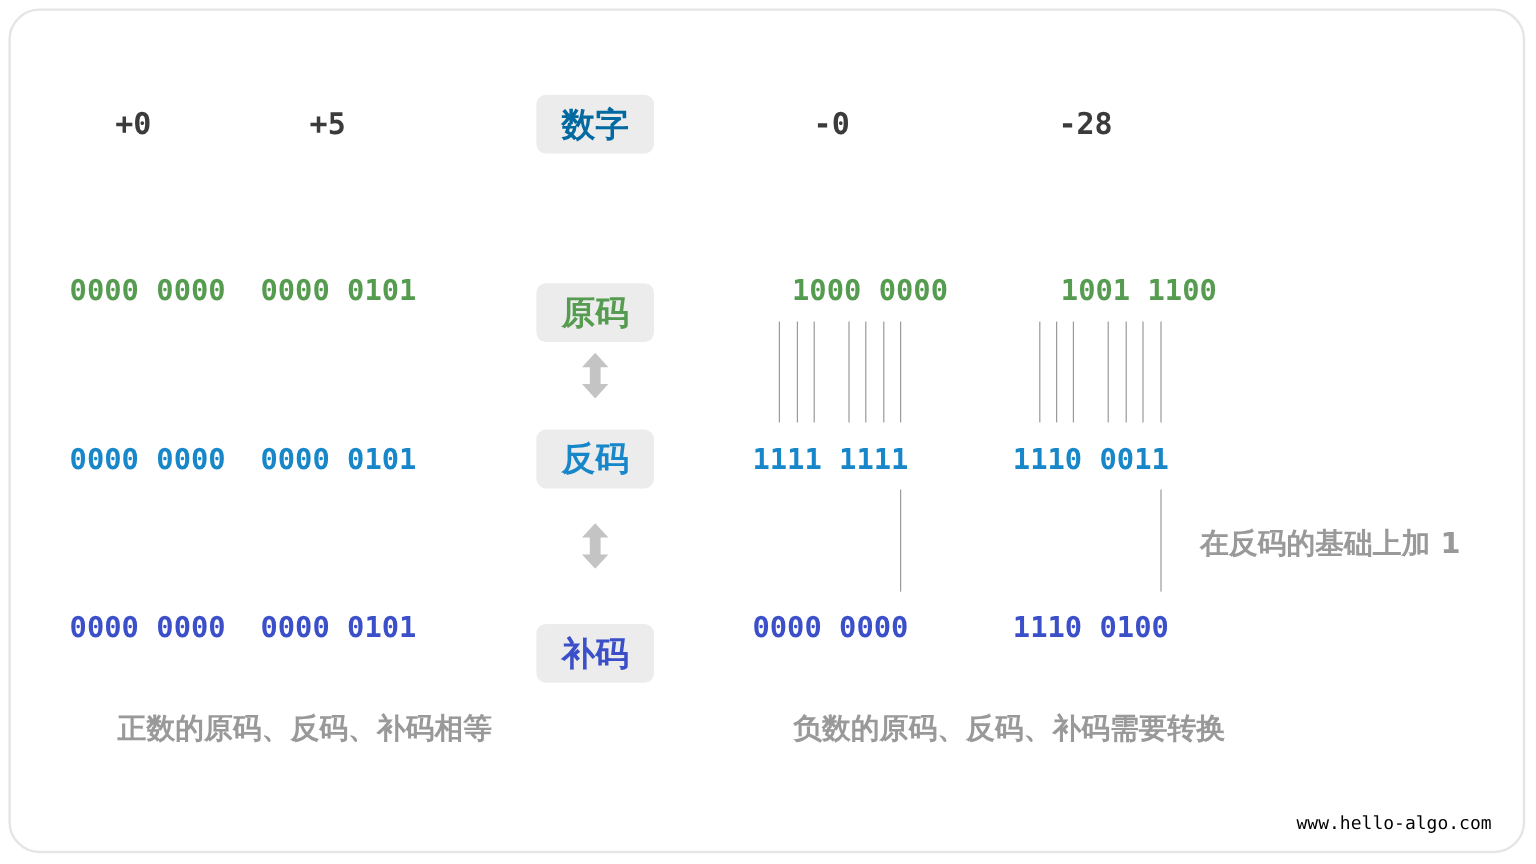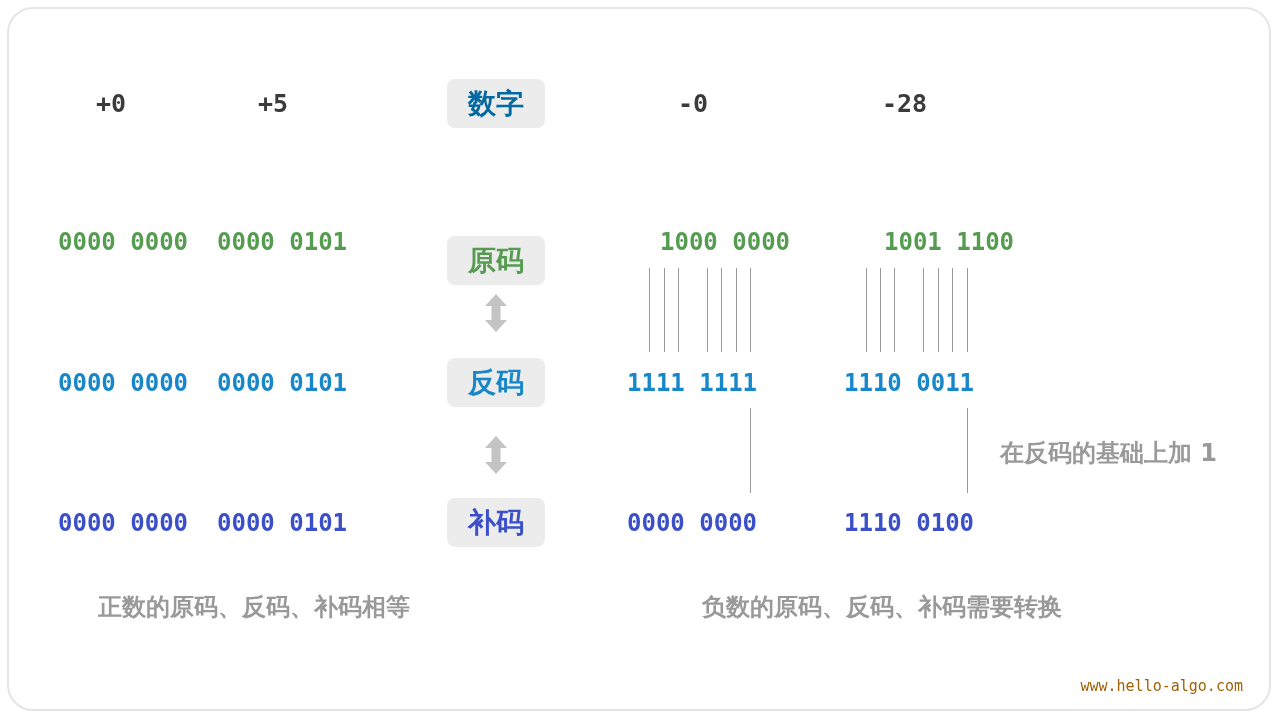--- a/index.html
+++ b/index.html
@@ -30,21 +30,21 @@
   .vline  { position: absolute; width: 1px; background: #9a9a9a; }
   .note {
     position: absolute; color: #999999; font-weight: bold;
     font-size: 24px; line-height: 35px; white-space: pre;
   }
   .caption {
     position: absolute; color: #999999; font-weight: bold; font-size: 24px; line-height: 26px; margin-left: 40px;
   }
   .watermark {
     position: absolute; right: 37px; top: 677px;
-    font-family: "DejaVu Sans Mono", monospace; font-size: 15px; color: #a16207;
+    font-family: "DejaVu Sans Mono", monospace; font-size: 15px; color: #000000;
   }
   .arrow { position: absolute; left: 485px; width: 22px; height: 38px; }
 </style>
 </head>
 <body>
 
 <div class="canvas">
   <div class="card"></div>
 
   <div class="hnum" style="left:96px; top:91px;">+0</div>
@@ -93,21 +93,21 @@
   <svg class="arrow" style="top:436px;" viewBox="0 0 22 38">
     <polygon points="11,0 22,12 0,12" fill="#c4c4c4"></polygon>
     <rect x="6.5" y="11" width="9" height="16" fill="#c4c4c4"></rect>
     <polygon points="0,26 22,26 11,38" fill="#c4c4c4"></polygon>
   </svg>
 
   <div class="note" style="left:1000px; top:436px;">在反码的基础上加 1</div>
 
   <div class="bin indigo" style="left:58px;  top:511px;">0000 0000</div>
   <div class="bin indigo" style="left:217px; top:511px;">0000 0101</div>
-  <div class="chip indigo" style="top:498px;">补码</div>
+  <div class="chip indigo" style="top:520px;">补码</div>
   <div class="bin indigo" style="left:627px; top:511px;">0000 0000</div>
   <div class="bin indigo" style="left:844px; top:511px;">1110 0100</div>
 
   <div class="caption" style="left:58px;  top:594px;">正数的原码、反码、补码相等</div>
-  <div class="caption" style="left:662px; top:594px;">负数的原码、反码、补码需要转换</div>
+  <div class="caption" style="left:621px; top:594px;">负数的原码、反码、补码需要转换</div>
 
   <div class="watermark">www.hello-algo.com</div>
 </div>
 
 </body></html>

